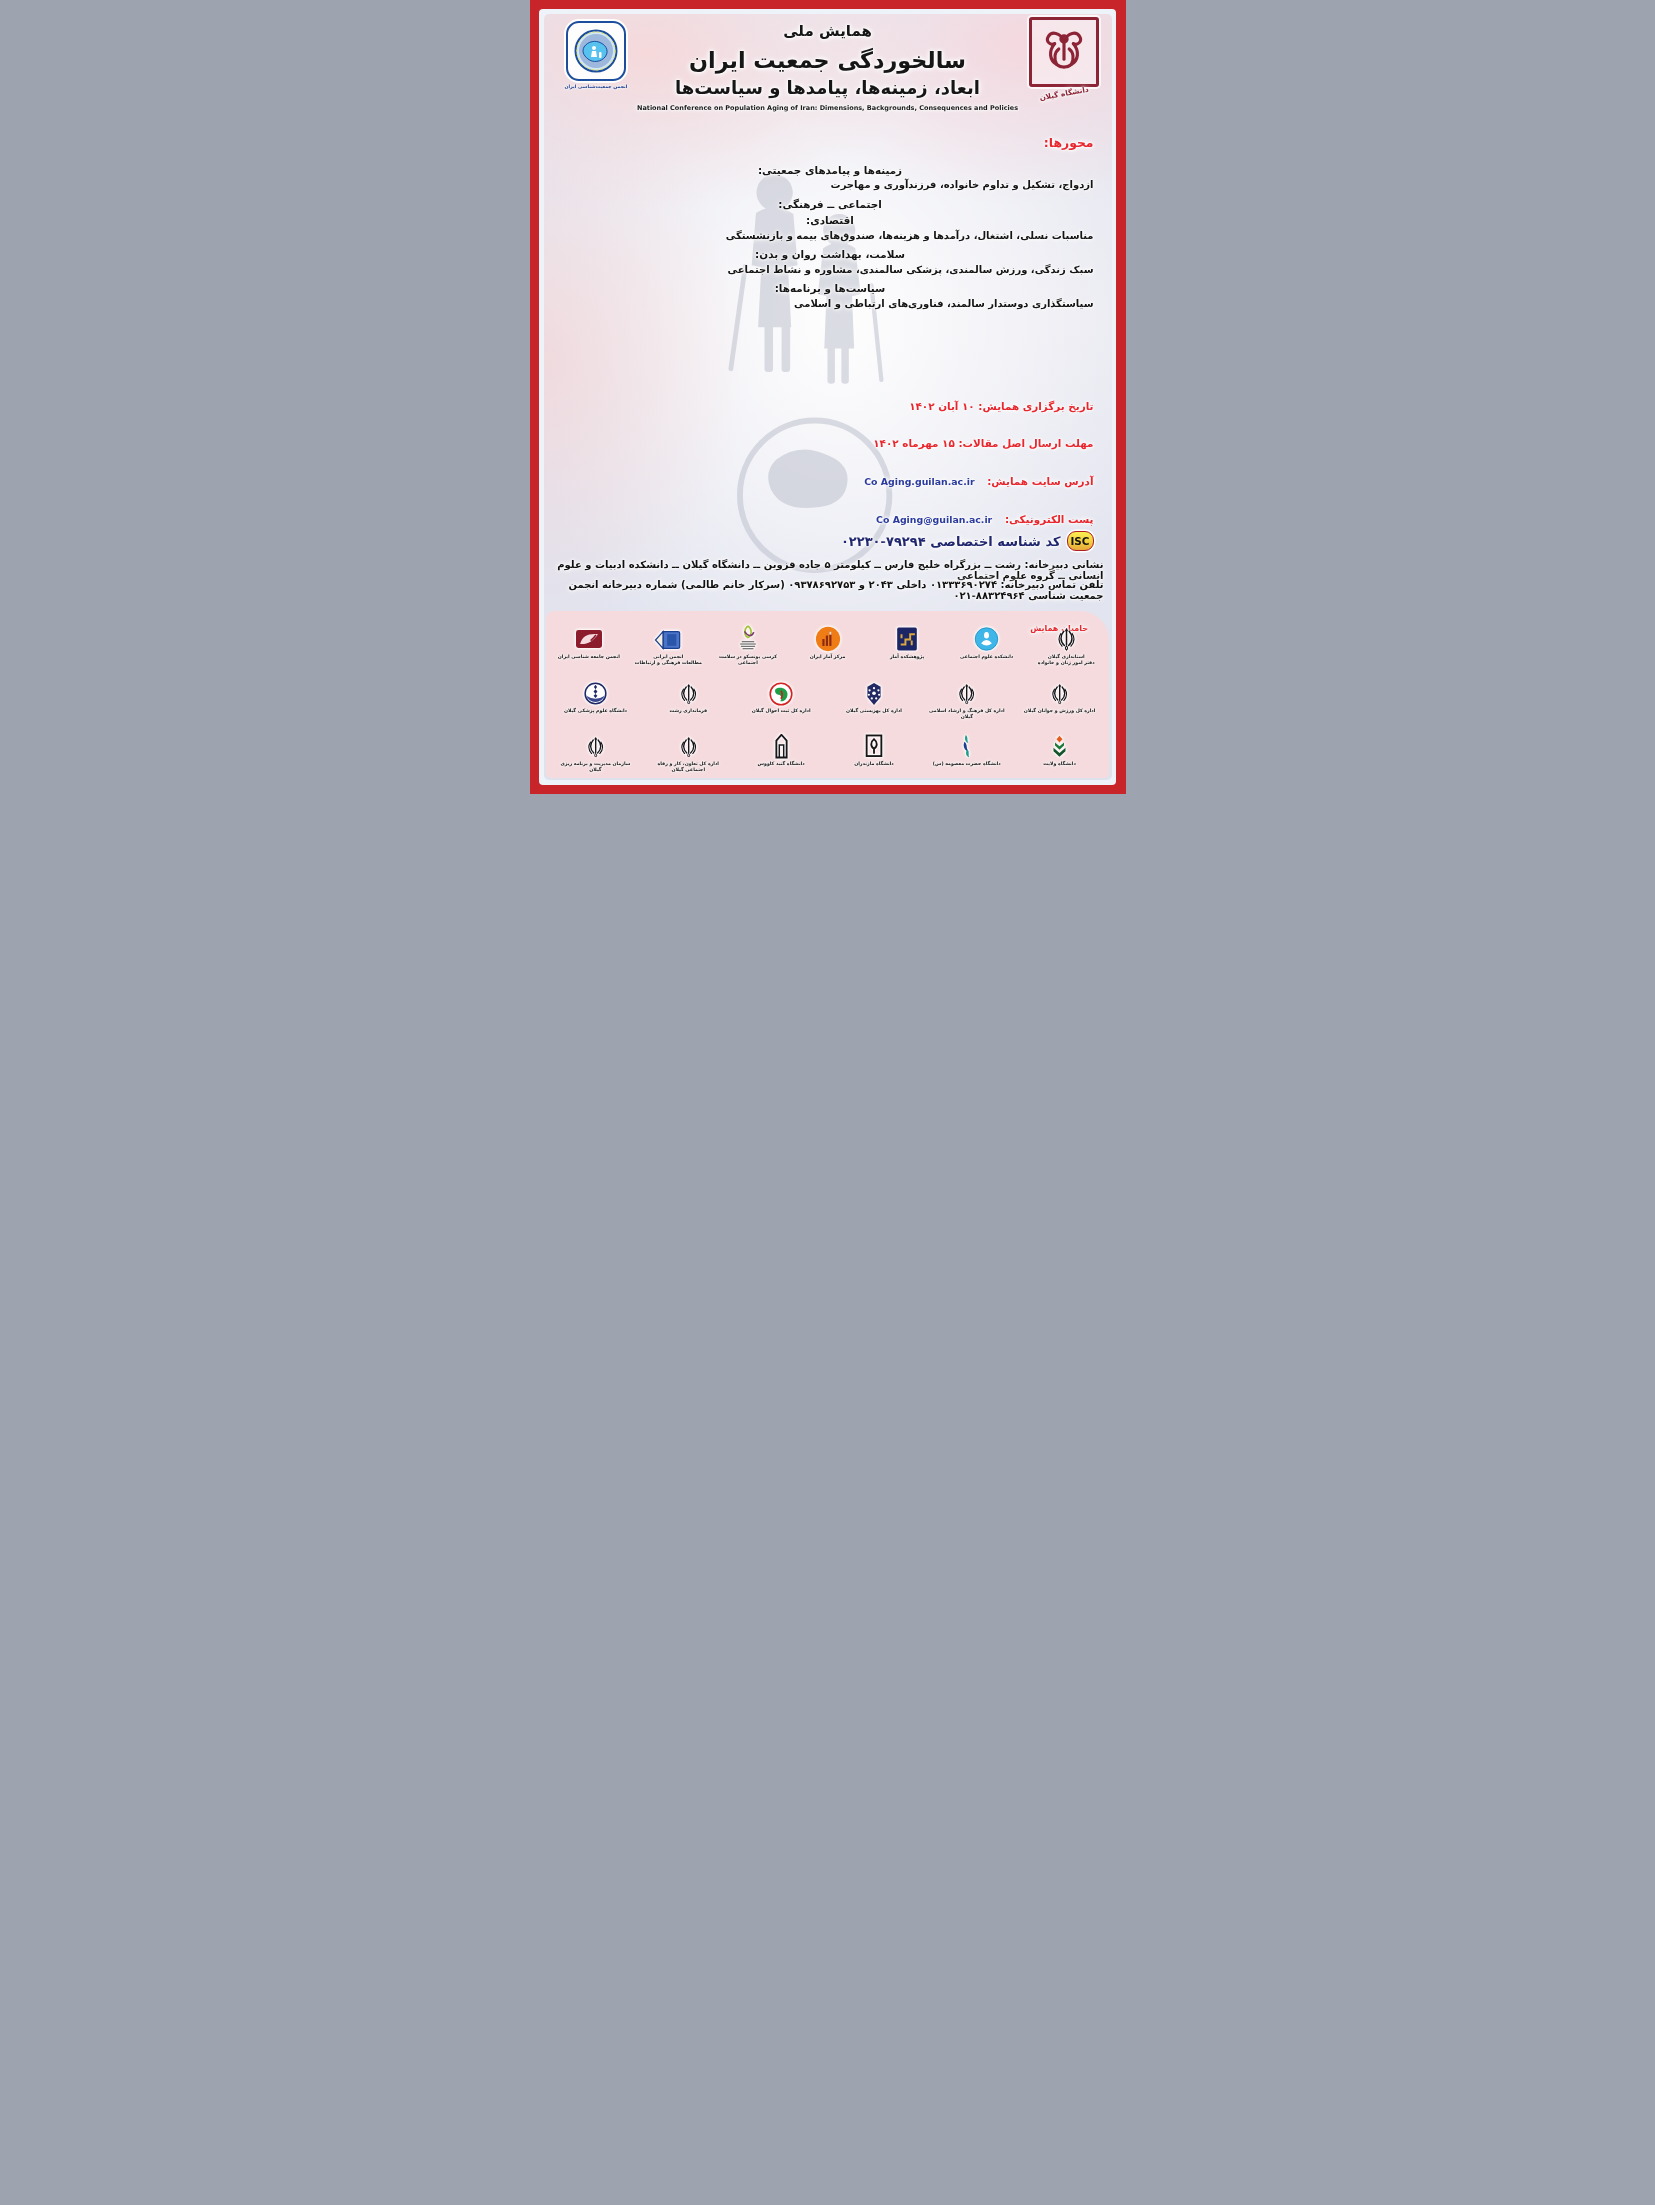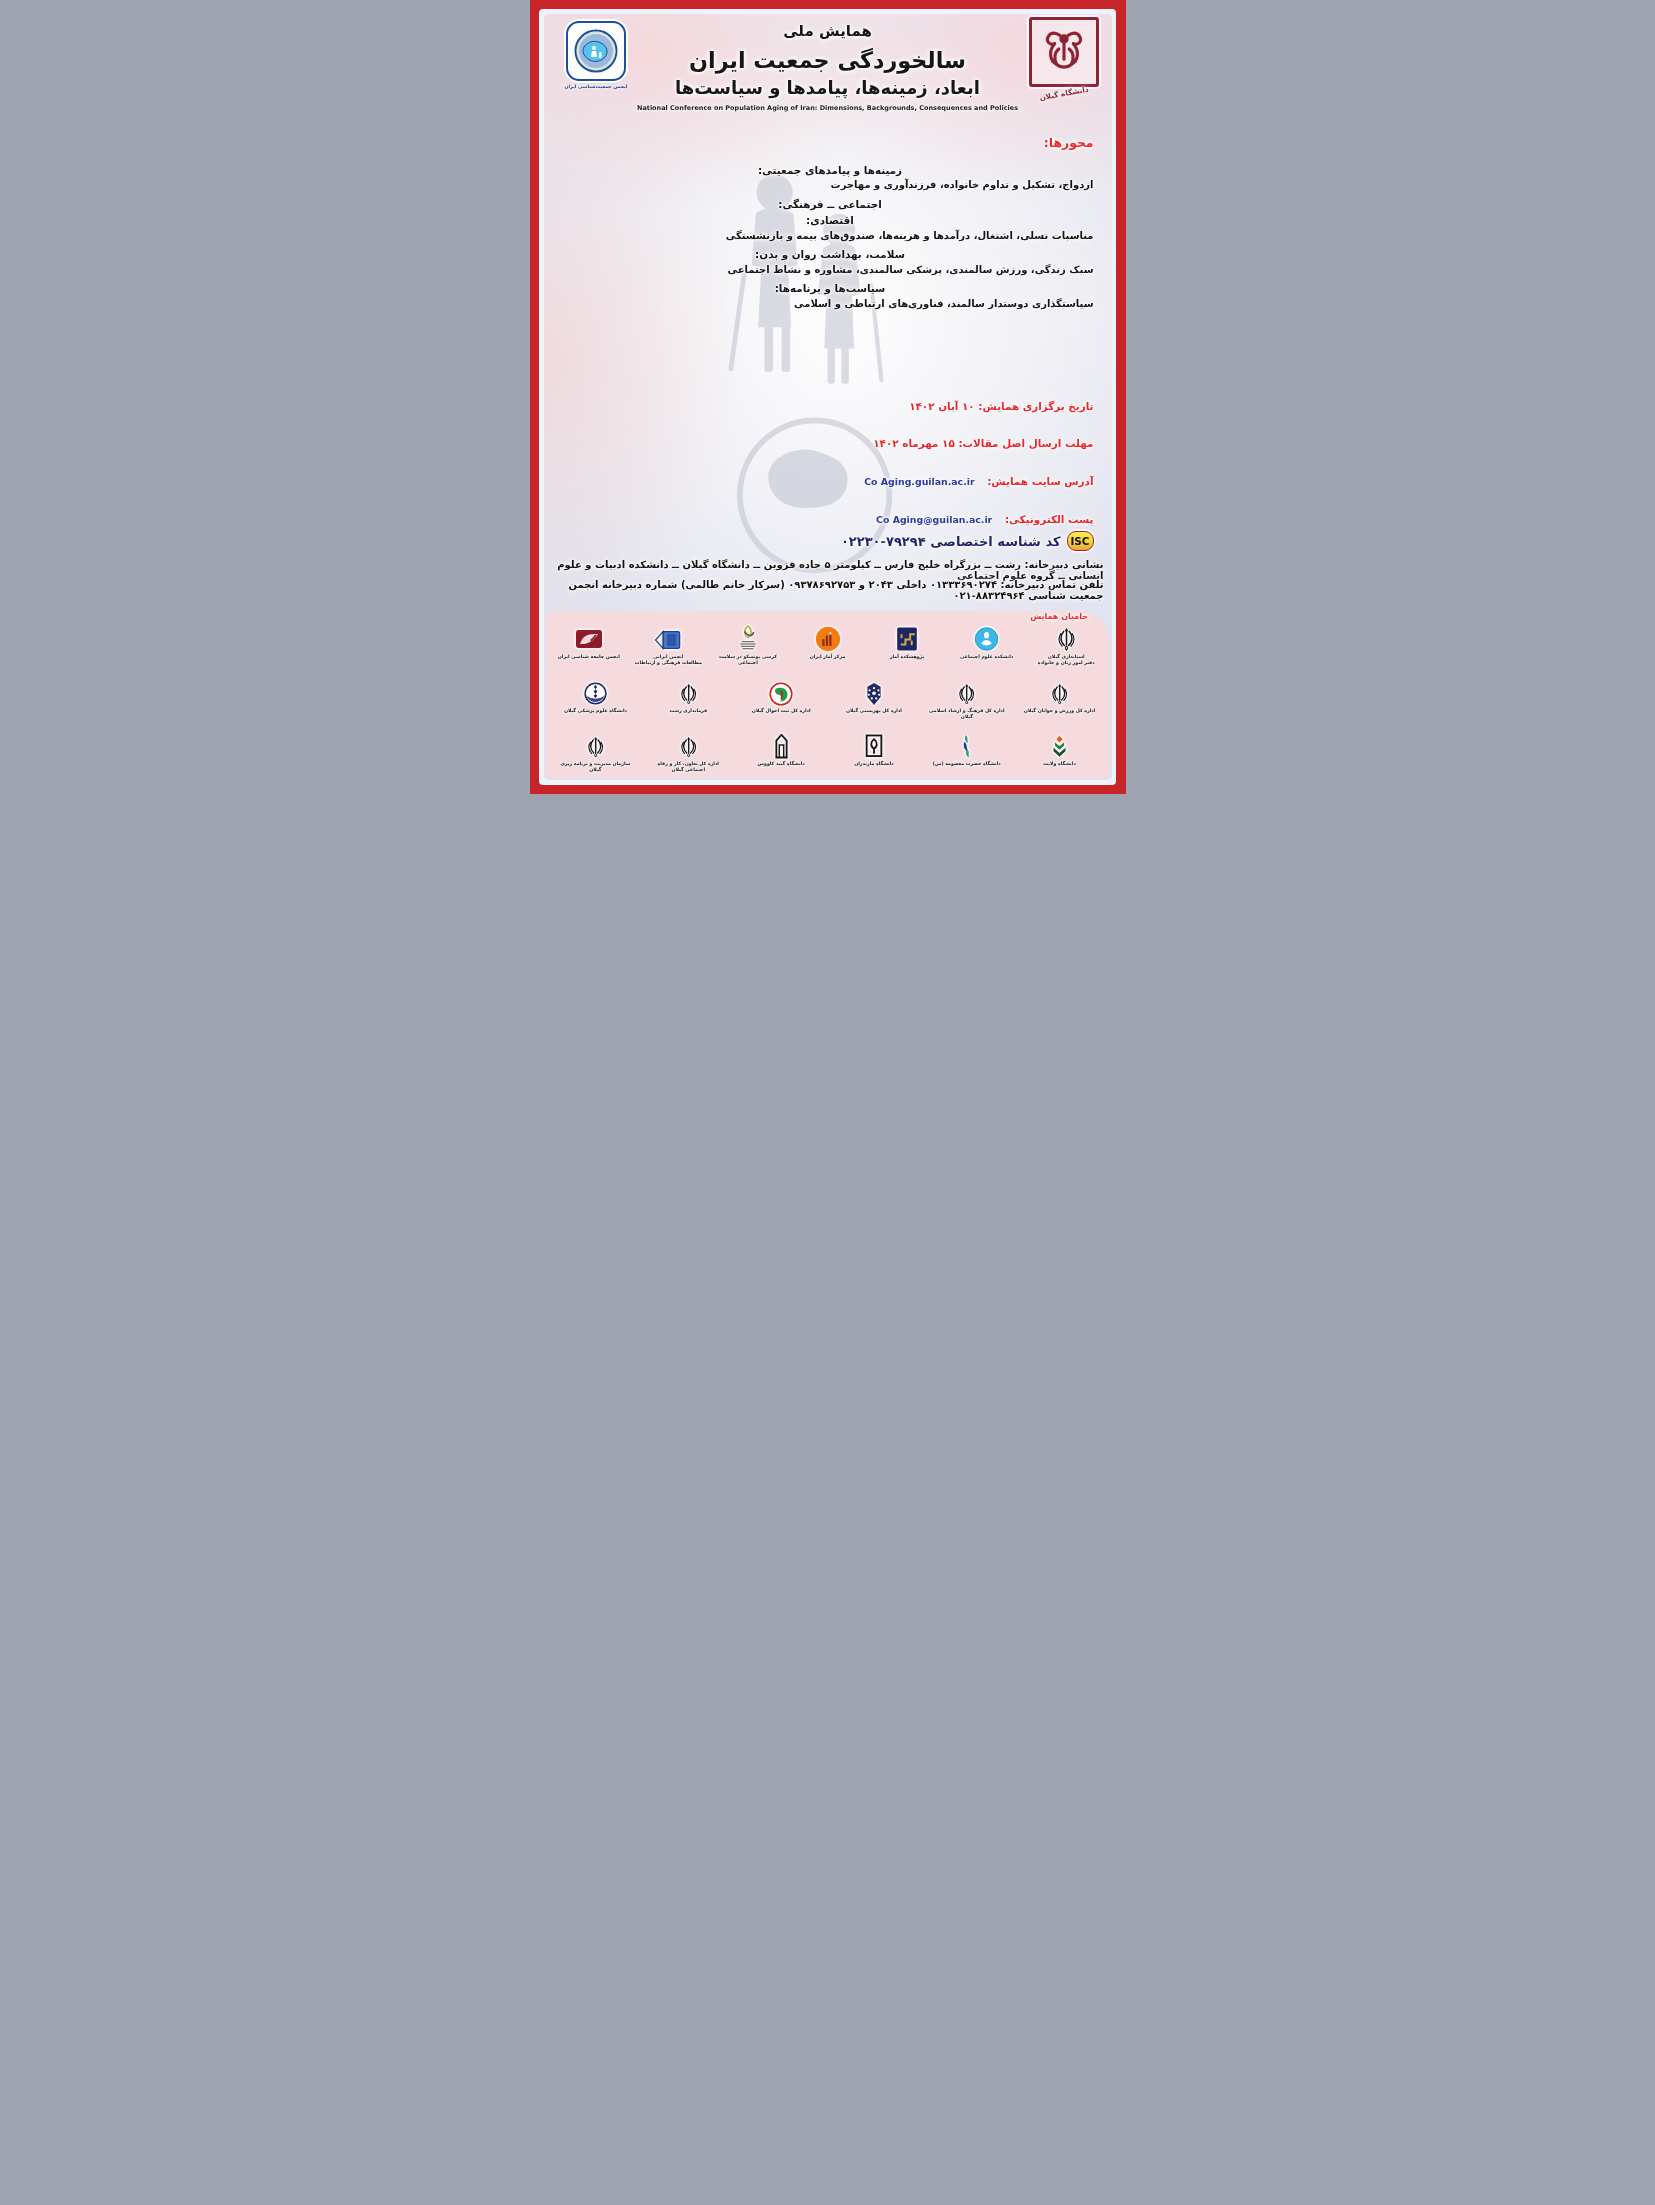--- a/index.html
+++ b/index.html
@@ -60,21 +60,21 @@
   .isc-text{font-size:13px; font-weight:bold; color:#20276e;text-align:center;}
 
   
   .addr{position:absolute; right:8px; left:8px; text-align:right; font-size:10px; font-weight:bold; color:#101010;}
   .addr1{top:545px;}
   .addr2{top:565px;}
 
   
   .panel{position:absolute; top:597px; left:2.5px; right:2.5px; bottom:2.5px; z-index:1;
          background:#f5dbde; border-radius:8px 29px 5px 5px;}
-  .sp-heading{position:absolute; top:1px; right:21px; font-size:8px; font-weight:bold; color:#e8262d;}
+  .sp-heading{position:absolute; top:13px; right:21px; font-size:8px; font-weight:bold; color:#e8262d;}
   .panel-inner{position:absolute; inset:13px 3px 4px 3px; display:flex; flex-direction:column; justify-content:space-between;}
   .sp-row{display:flex; justify-content:space-around; align-items:flex-start;}
   .sp-item{display:flex; flex-direction:column; align-items:center; gap:2px; width:79px;}
   .sp-ico{height:28px; display:flex; align-items:flex-end; justify-content:center;}
   .row23 .sp-ico{height:25px;}
   .sp-label{font-size:4.7px; font-weight:bold; color:#141414; text-align:center; white-space:pre-line; line-height:1.3;}
   .ico{filter:drop-shadow(0 0 1.5px #fff) drop-shadow(0 0 1px #fff);}
 </style>
 </head>
 <body>

